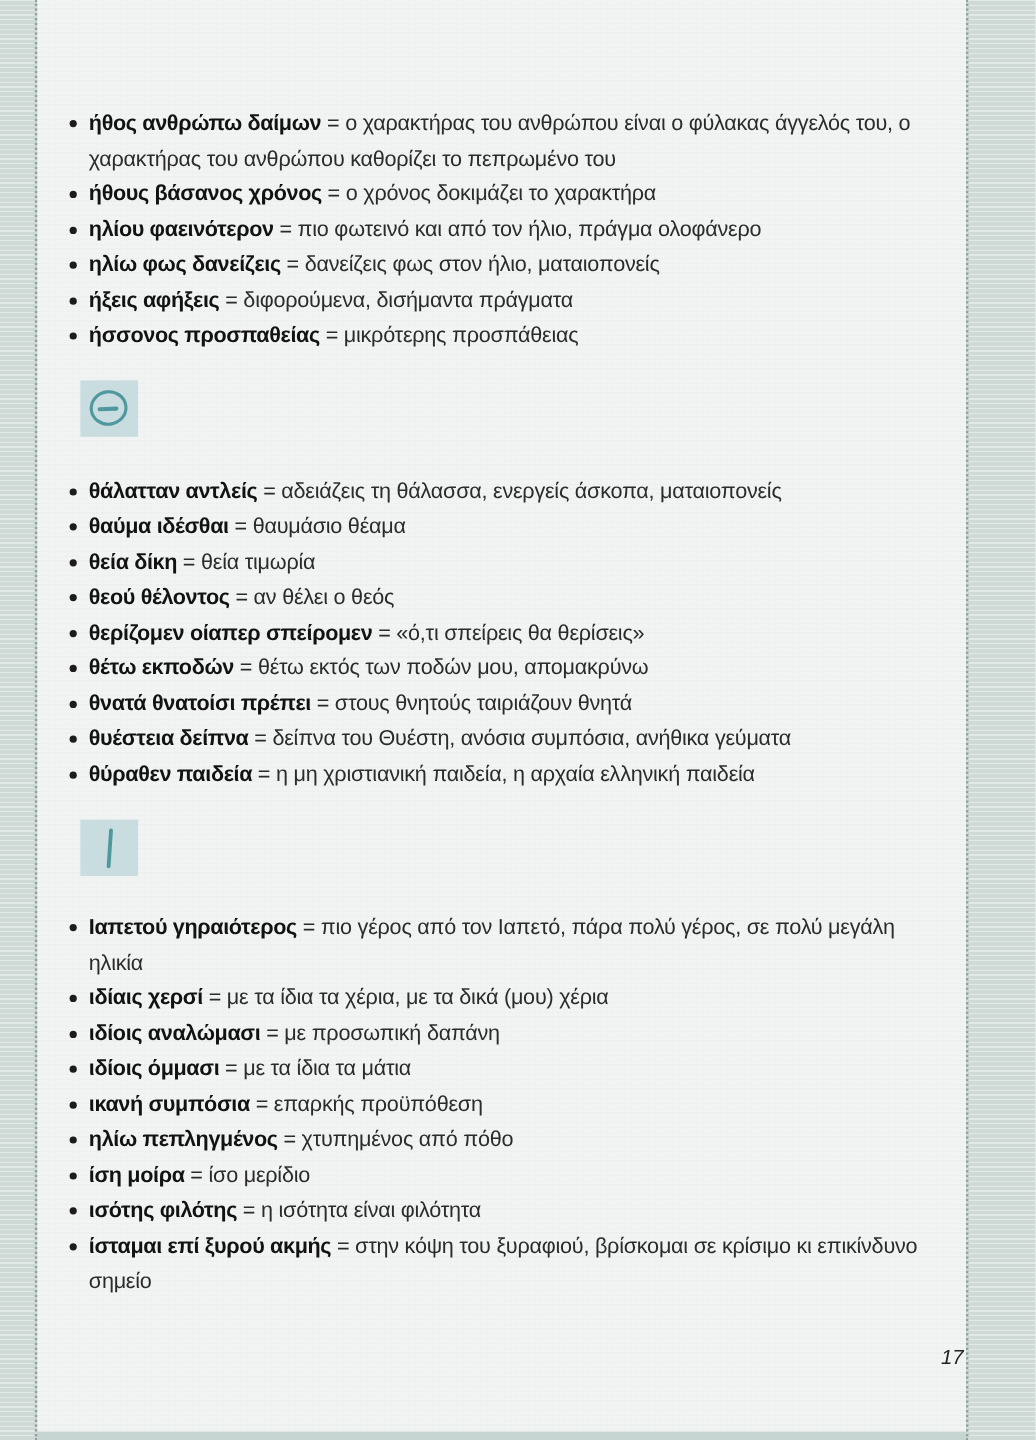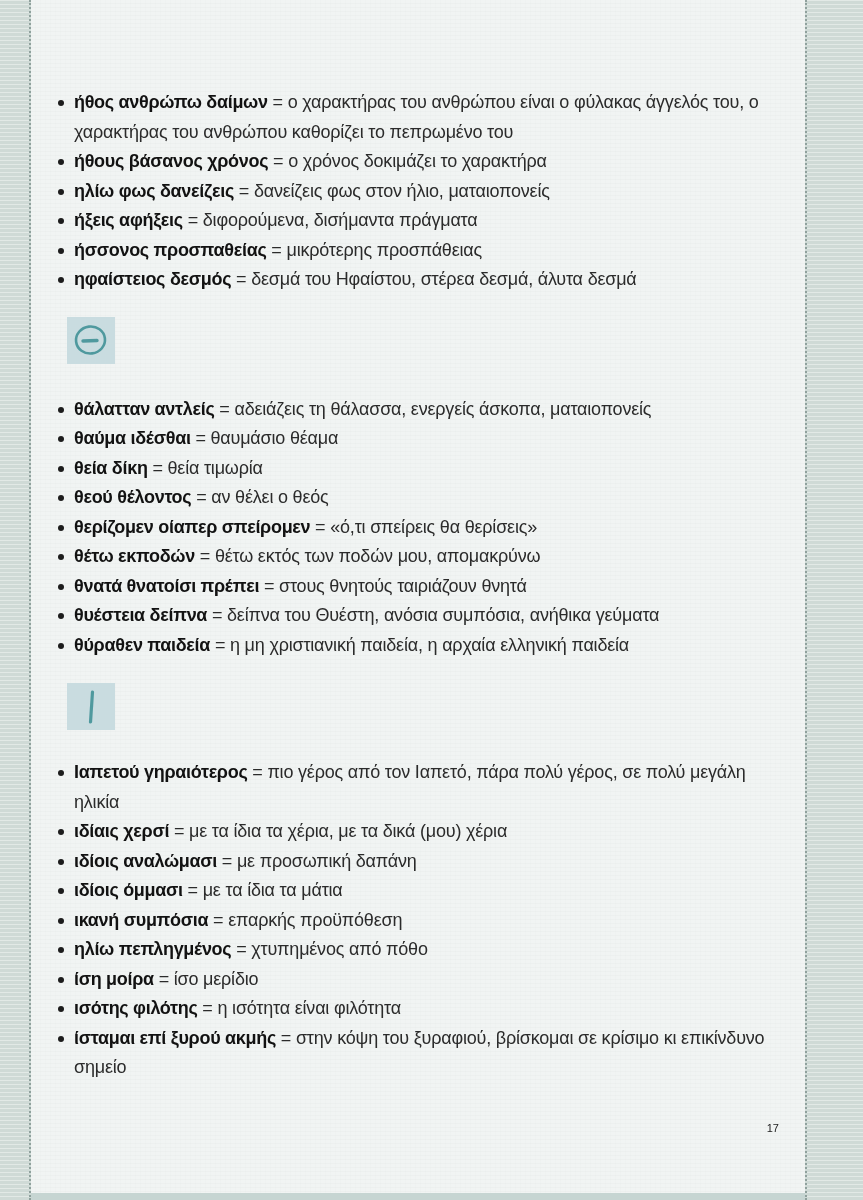--- a/index.html
+++ b/index.html
@@ -58,41 +58,42 @@
     background: #c9dce0;
     margin-left: 12px;
     display: flex; align-items: center; justify-content: center;
   }
   .letterbox.theta { margin-top: 22px; margin-bottom: 31px; }
   .letterbox.iota  { margin-top: 23px; margin-bottom: 28px; }
   .letterbox svg { display: block; }
 
   .page-number {
     position: absolute;
-    top: 1122px; right: 84px;
-    font-size: 11px;
+    top: 1122px; right: 60px;
+    font-size: 17px;
     color: #222;
+    font-style: italic;
   }
 </style>
 </head>
 <body>
 
 <div class="page">
   <div class="bottom-band"></div>
   <div class="strip left"></div>
   <div class="strip right"></div>
 
   <main class="content" id="content">
       <ul class="entries">
         <li class="entry"><span class="term">ήθος ανθρώπω δαίμων</span><span class="eq"> = </span><span class="def">ο χαρακτήρας του ανθρώπου είναι ο φύλακας άγγελός του, ο χαρακτήρας του ανθρώπου καθορίζει το πεπρωμένο του</span></li>
         <li class="entry"><span class="term">ήθους βάσανος χρόνος</span><span class="eq"> = </span><span class="def">ο χρόνος δοκιμάζει το χαρακτήρα</span></li>
+        <li class="entry"><span class="term">ηλίου φαεινότερον</span><span class="eq"> = </span><span class="def">πιο φωτεινό και από τον ήλιο, πράγμα ολοφάνερο</span></li>
         <li class="entry"><span class="term">ηλίω φως δανείζεις</span><span class="eq"> = </span><span class="def">δανείζεις φως στον ήλιο, ματαιοπονείς</span></li>
         <li class="entry"><span class="term">ήξεις αφήξεις</span><span class="eq"> = </span><span class="def">διφορούμενα, δισήμαντα πράγματα</span></li>
         <li class="entry"><span class="term">ήσσονος προσπαθείας</span><span class="eq"> = </span><span class="def">μικρότερης προσπάθειας</span></li>
-        <li class="entry"><span class="term">ηφαίστειος δεσμός</span><span class="eq"> = </span><span class="def">δεσμά του Ηφαίστου, στέρεα δεσμά, άλυτα δεσμά</span></li>
       </ul>
       <div class="letterbox theta">
         <span>
           <svg width="44" height="44" viewBox="0 0 44 44">
             <ellipse cx="21.5" cy="22" rx="14.5" ry="13.5" fill="none" stroke="#4f999e" stroke-width="2.6" transform="rotate(-7 21.5 22)"></ellipse>
             <line x1="14" y1="23" x2="28" y2="22.5" stroke="#4f999e" stroke-width="3.4" stroke-linecap="round"></line>
           </svg>
         </span>
       </div>
       <ul class="entries">

